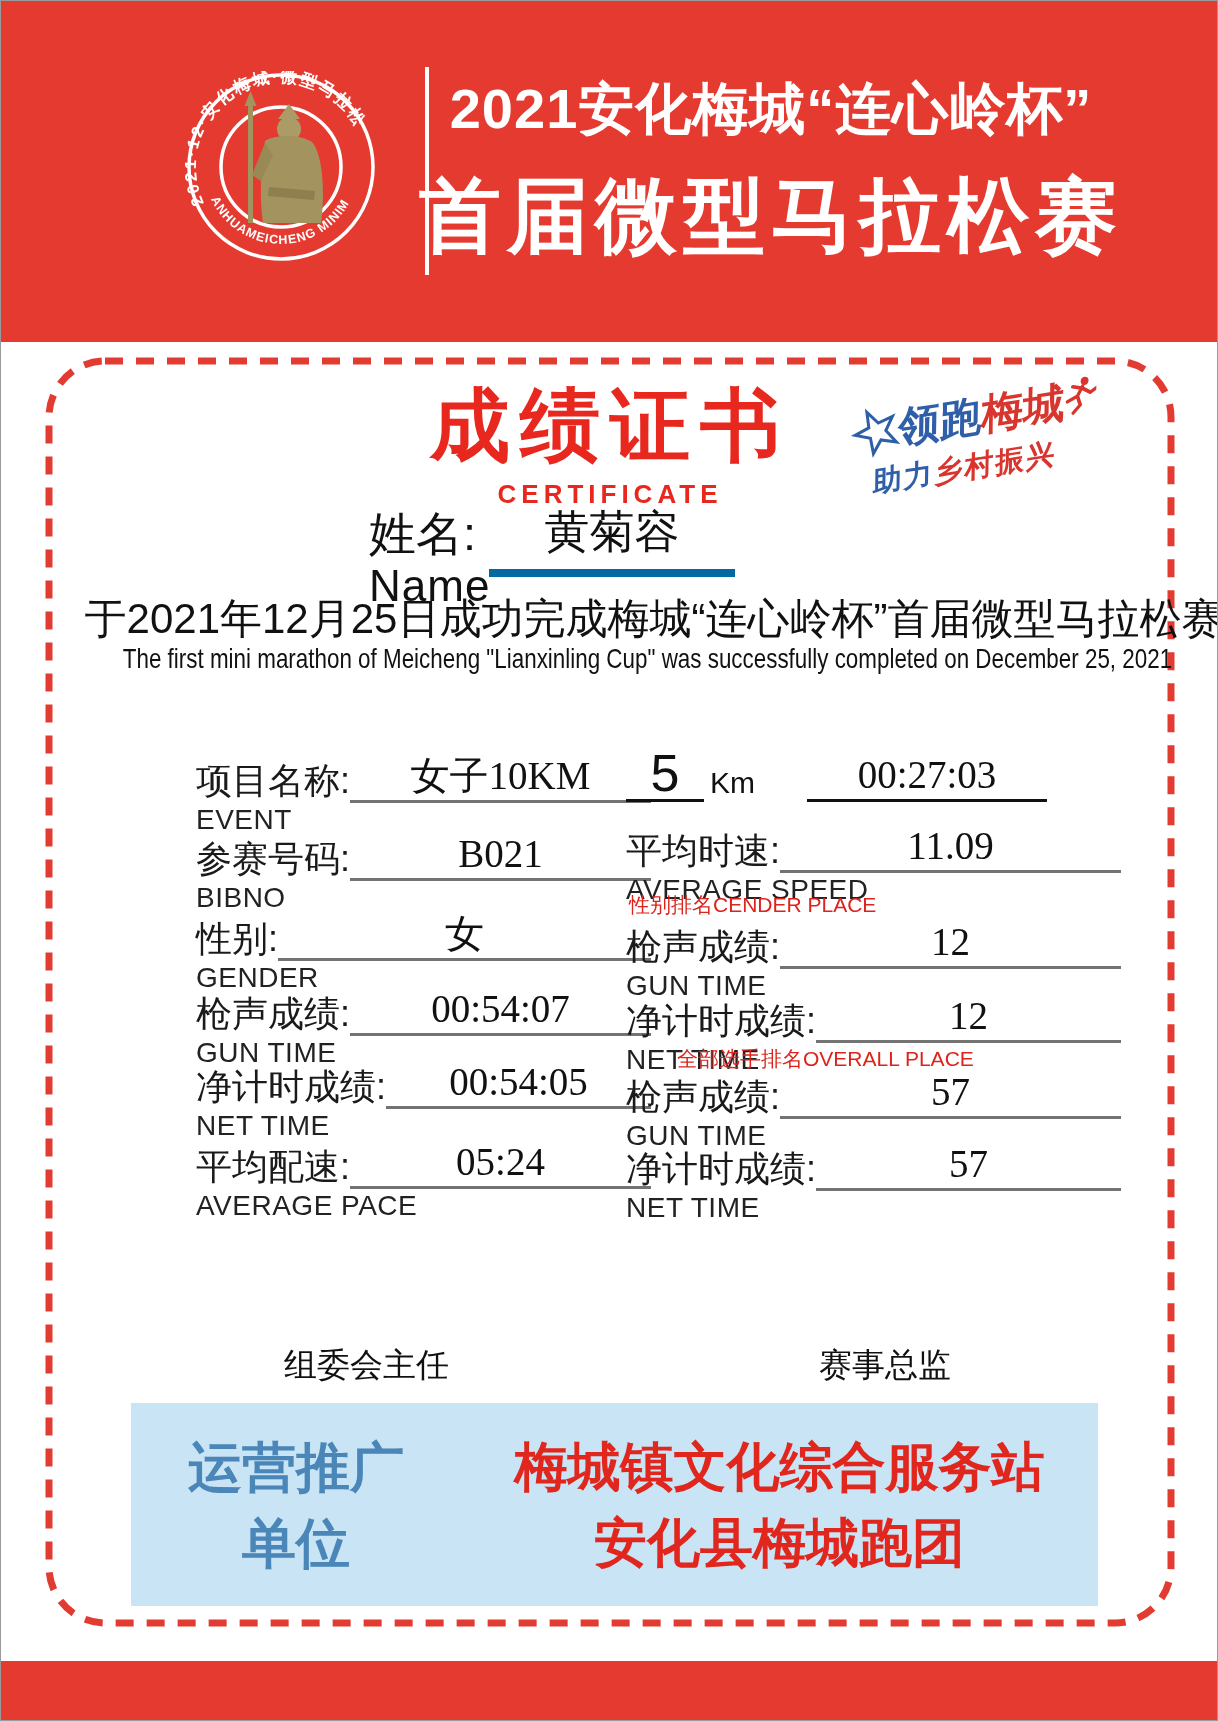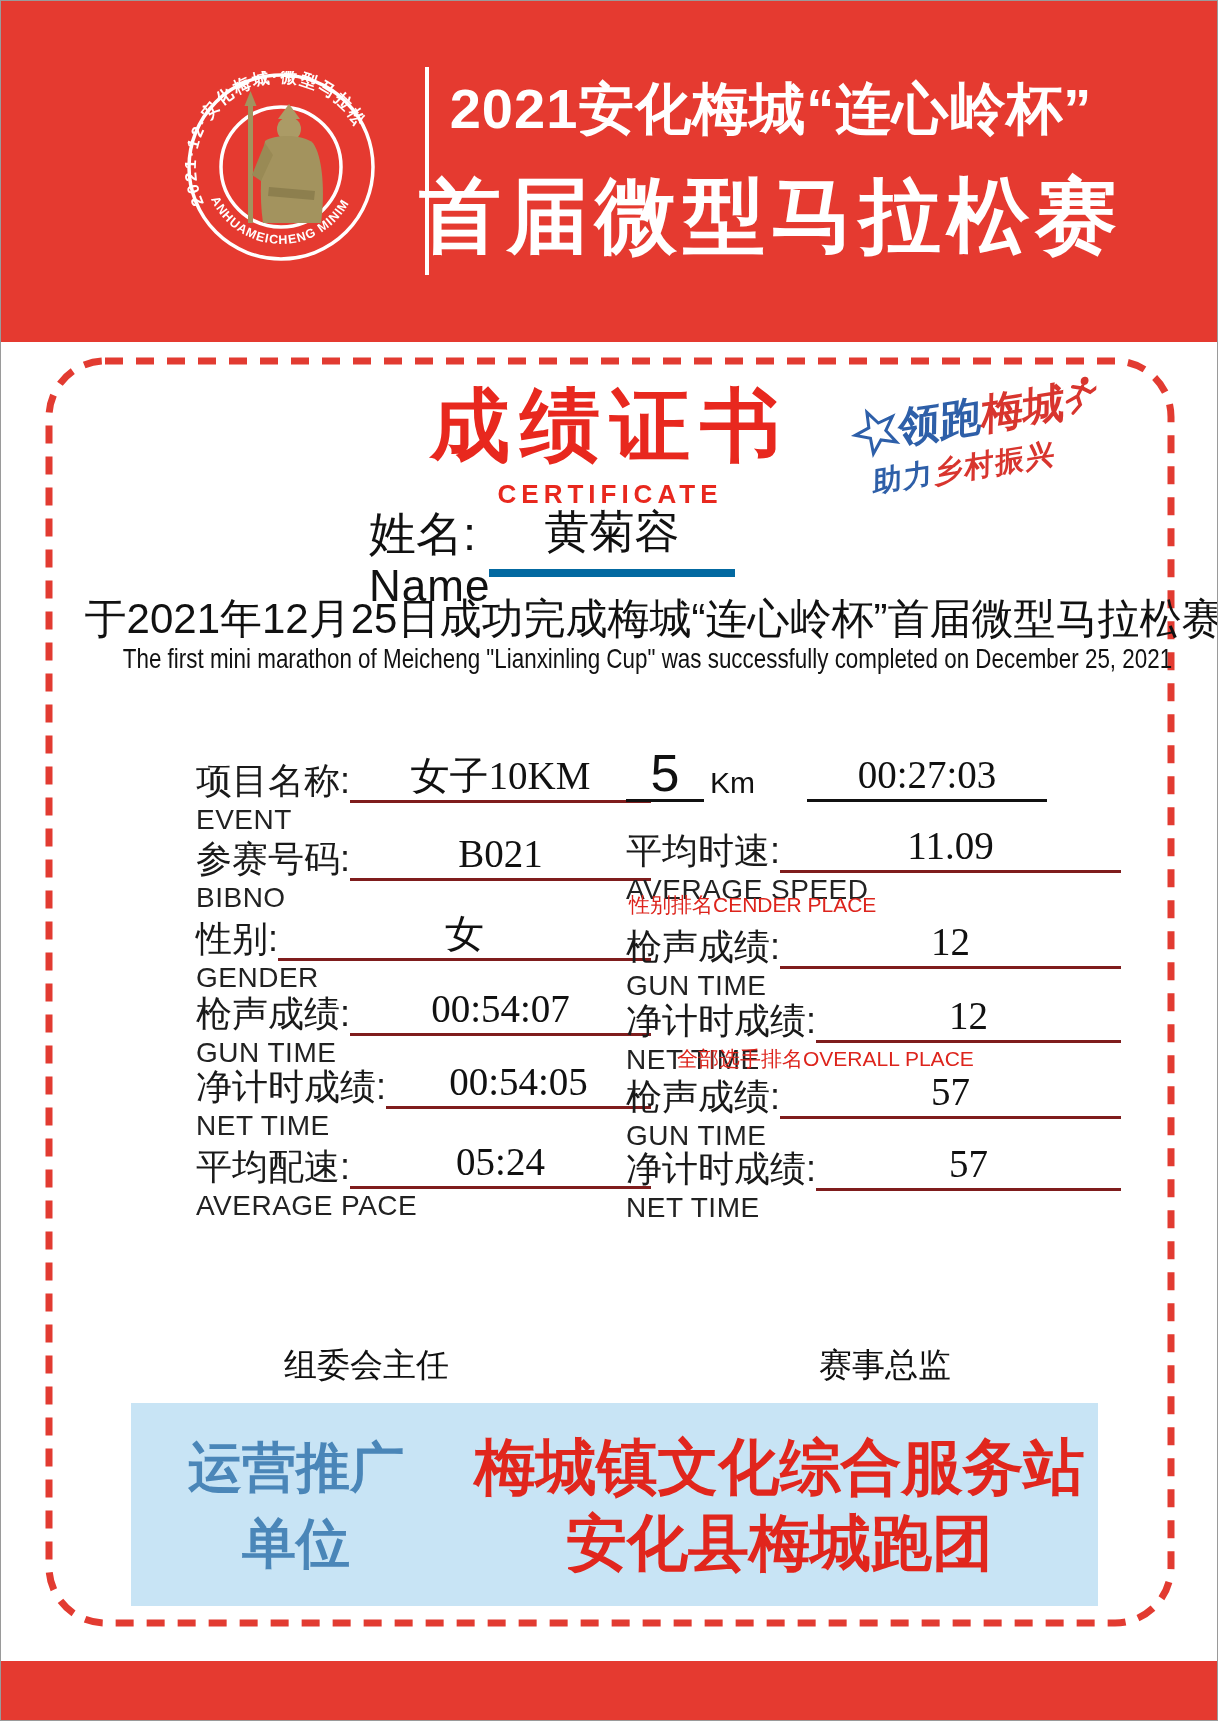--- a/index.html
+++ b/index.html
@@ -42,42 +42,42 @@
     line-height:66px;}
   
   .stmt-zh{position:absolute;left:0;top:590px;width:1218px;text-align:center;
     font-size:42px;font-weight:500;color:#111;white-space:nowrap;padding-left:44px;}
   .stmt-en{position:absolute;left:0;top:642px;width:1218px;text-align:center;white-space:nowrap;
     font-size:28px;font-weight:500;color:#111;transform:scaleX(0.8);transform-origin:50% 50%;}
   
   .field{position:absolute;}
   .frow{display:flex;align-items:flex-end;}
   .zh{font-size:36px;font-weight:500;color:#1a1a1a;white-space:nowrap;line-height:44px;}
-  .uline{flex:1 1 auto;border-bottom:3px solid #7f1d1d;text-align:center;}
+  .uline{flex:1 1 auto;border-bottom:3px solid #737373;text-align:center;}
   .val{font-family:"Liberation Serif","DejaVu Serif",serif;font-size:39px;color:#111;
     line-height:46px;display:inline-block;padding:0 4px 1px 4px;}
   .en{font-size:28px;color:#222;margin-top:1px;letter-spacing:0.5px;}
   .redhead{position:absolute;color:#dd241c;font-size:21px;font-weight:500;white-space:nowrap;}
   
   .dist-row{position:absolute;left:625px;top:746px;width:495px;display:flex;align-items:flex-end;}
   .dist-uline{width:78px;border-bottom:3px solid #111;text-align:center;}
   .dist-val{font-size:52px;line-height:52px;color:#111;display:inline-block;}
   .dist-unit{font-size:30px;color:#111;margin:0 0 2px 6px;}
   .dist-gap{width:52px;}
   .dist-time{width:240px;border-bottom:3px solid #111;text-align:center;}
   
   .sig{position:absolute;top:1342px;font-size:33px;font-weight:500;color:#111;}
   .sig-left{left:283px;}
   .sig-right{left:818px;}
   
   .sponsor{position:absolute;left:130px;top:1402px;width:967px;height:203px;background:#c8e4f5;
     display:flex;align-items:center;}
   .sponsor-label{width:330px;text-align:center;color:#4a86b8;font-weight:800;font-size:54px;
     line-height:76px;}
-  .sponsor-value{flex:1;text-align:center;color:#e1261d;font-weight:800;font-size:61px;
+  .sponsor-value{flex:1;text-align:center;color:#e1261d;font-weight:800;font-size:53px;
     line-height:76px;}
   
   .footer{position:absolute;left:0;top:1660px;width:100%;height:61px;background:#e53a30;}
 </style>
 </head>
 <body>
 
 <div class="page">
 
   <div class="header">

